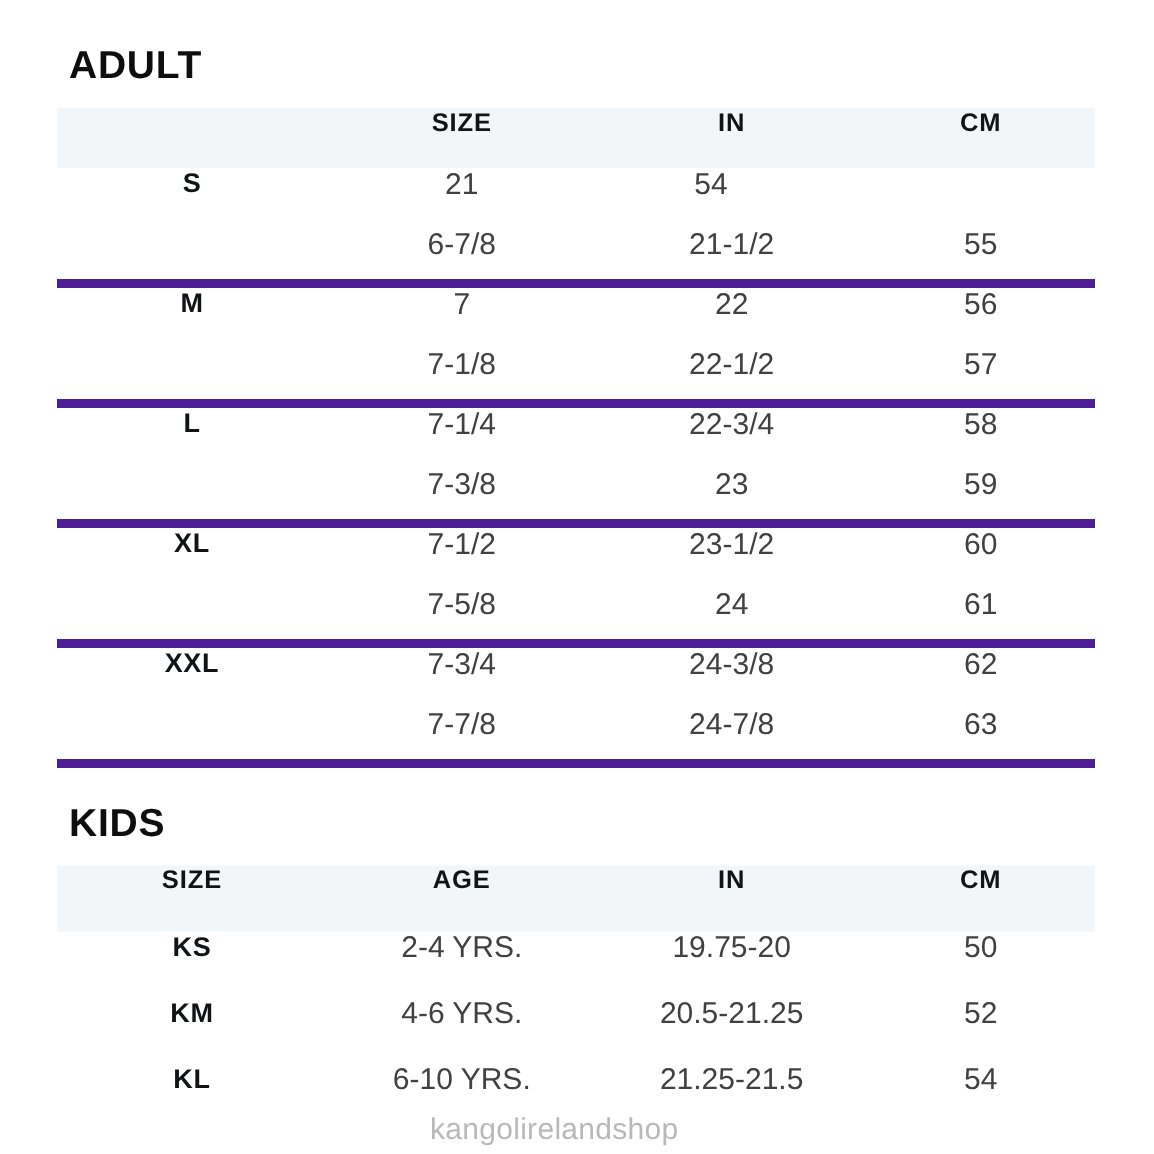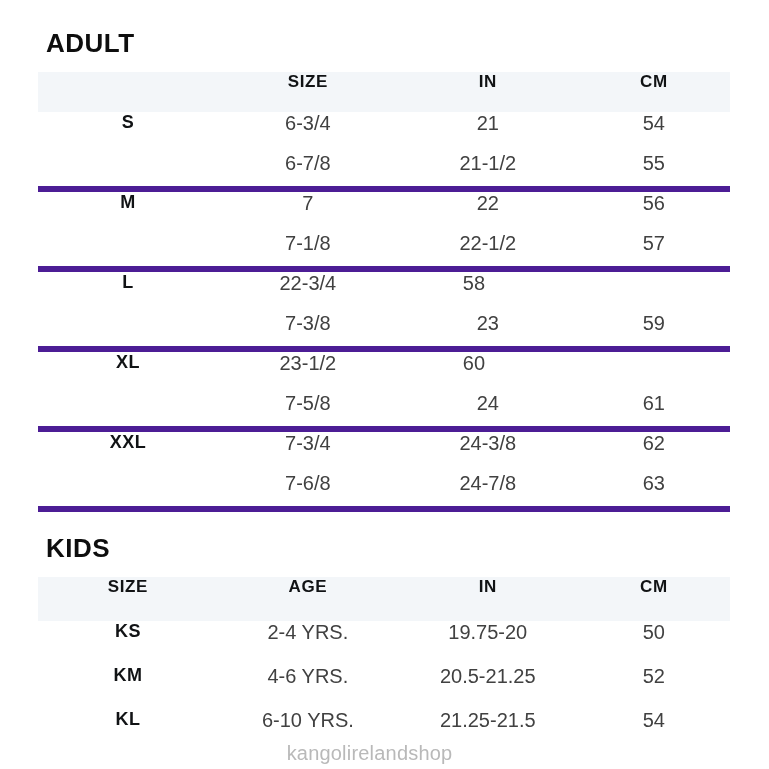--- a/index.html
+++ b/index.html
@@ -83,21 +83,20 @@
   <div class="size-table adult-table">
     <div class="row header-row">
       <div class="cell c1 th"></div>
       <div class="cell c2 th">SIZE</div>
       <div class="cell c3 th">IN</div>
       <div class="cell c4 th">CM</div>
     </div>
 
     <div class="row">
       <div class="cell c1 label-cell">S</div>
-      <div class="cell c2 data-cell">6-3/4</div>
       <div class="cell c3 data-cell">21</div>
       <div class="cell c4 data-cell">54</div>
     </div>
     <div class="row group-end">
       <div class="cell c1 label-cell"></div>
       <div class="cell c2 data-cell">6-7/8</div>
       <div class="cell c3 data-cell">21-1/2</div>
       <div class="cell c4 data-cell">55</div>
     </div>
 
@@ -109,51 +108,53 @@
     </div>
     <div class="row group-end">
       <div class="cell c1 label-cell"></div>
       <div class="cell c2 data-cell">7-1/8</div>
       <div class="cell c3 data-cell">22-1/2</div>
       <div class="cell c4 data-cell">57</div>
     </div>
 
     <div class="row">
       <div class="cell c1 label-cell">L</div>
+      <div class="cell c2 data-cell">7-1/4</div>
       <div class="cell c3 data-cell">22-3/4</div>
       <div class="cell c4 data-cell">58</div>
     </div>
     <div class="row group-end">
       <div class="cell c1 label-cell"></div>
       <div class="cell c2 data-cell">7-3/8</div>
       <div class="cell c3 data-cell">23</div>
       <div class="cell c4 data-cell">59</div>
     </div>
 
     <div class="row">
       <div class="cell c1 label-cell">XL</div>
+      <div class="cell c2 data-cell">7-1/2</div>
       <div class="cell c3 data-cell">23-1/2</div>
       <div class="cell c4 data-cell">60</div>
     </div>
     <div class="row group-end">
       <div class="cell c1 label-cell"></div>
       <div class="cell c2 data-cell">7-5/8</div>
       <div class="cell c3 data-cell">24</div>
       <div class="cell c4 data-cell">61</div>
     </div>
 
     <div class="row">
       <div class="cell c1 label-cell">XXL</div>
       <div class="cell c2 data-cell">7-3/4</div>
       <div class="cell c3 data-cell">24-3/8</div>
       <div class="cell c4 data-cell">62</div>
     </div>
     <div class="row group-end">
       <div class="cell c1 label-cell"></div>
-      <div class="cell c2 data-cell">7-6/8</div>
+      <div class="cell c2 data-cell">7-7/8</div>
       <div class="cell c3 data-cell">24-7/8</div>
       <div class="cell c4 data-cell">63</div>
     </div>
   </div>
 
   <h2 class="section-title kids">KIDS</h2>
 
   <div class="size-table kids-table">
     <div class="row header-row">
       <div class="cell c1 th">SIZE</div>

